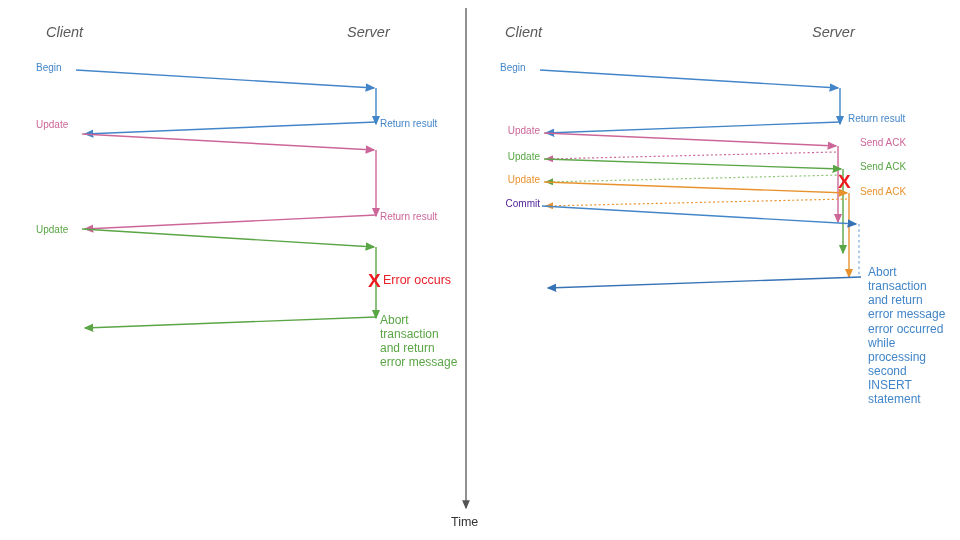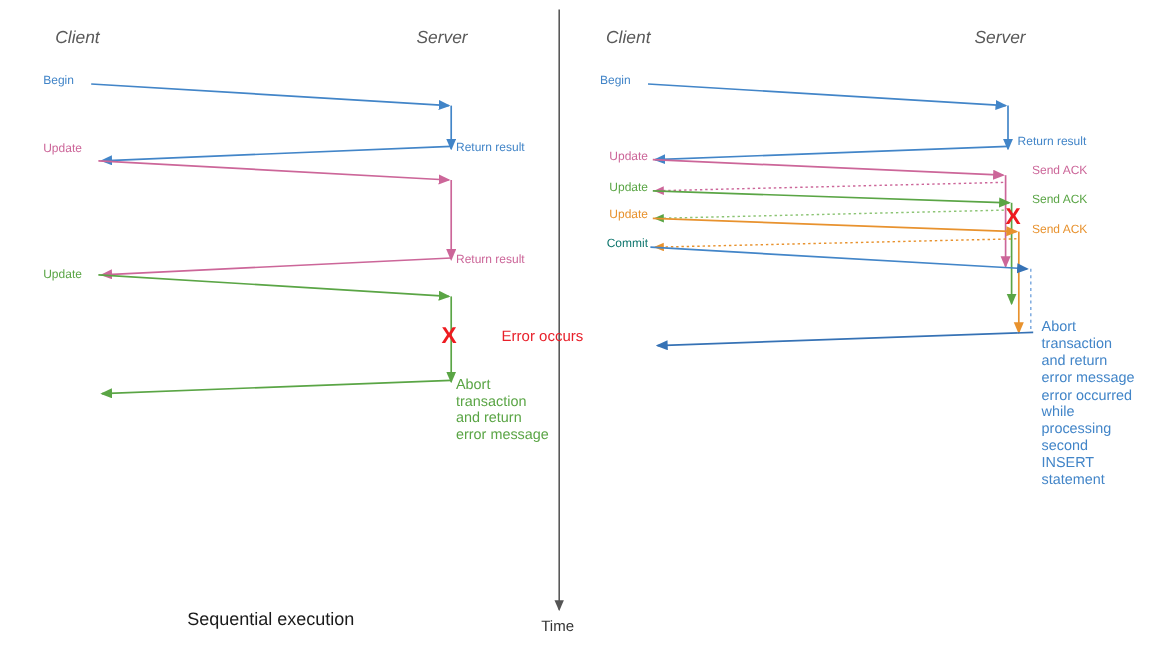--- a/index.html
+++ b/index.html
@@ -149,43 +149,42 @@
   <div class="lbl actor" style="left:46px;top:24px;">Client</div>
   <div class="lbl actor" style="left:347px;top:24px;">Server</div>
 
   <div class="lbl msg" style="left:36px;top:62px;color:#4285c8;">Begin</div>
   <div class="lbl msg" style="left:380px;top:118px;color:#4285c8;">Return result</div>
   <div class="lbl msg" style="left:36px;top:119px;color:#cc6699;">Update</div>
   <div class="lbl msg" style="left:380px;top:211px;color:#cc6699;">Return result</div>
   <div class="lbl msg" style="left:36px;top:224px;color:#5aa545;">Update</div>
 
   <div class="xmark" style="left:368px;top:271px;">X</div>
-  <div class="lbl err" style="left:383px;top:273px;margin-left:35px;">Error occurs</div>
+  <div class="lbl err" style="left:383px;top:273px;">Error occurs</div>
 
   <div class="lbl note" style="left:380px;top:313px;color:#5aa545;"><span>Abort</span><br><span>transaction</span><br><span>and return</span><br><span>error message</span></div>
 
-  <div class="lbl caption" style="left:156px;top:508px;">Sequential execution</div>
 
   <div class="lbl timelbl" style="left:451px;top:515px;text-align:right;">Time</div>
 
   <div class="lbl actor" style="left:505px;top:24px;">Client</div>
   <div class="lbl actor" style="left:812px;top:24px;">Server</div>
 
   <div class="lbl msg" style="left:500px;top:62px;color:#4285c8;">Begin</div>
   <div class="lbl msg" style="left:848px;top:113px;color:#4285c8;">Return result</div>
 
   <div class="lbl msg r" style="left:490px;top:125px;width:50px;color:#cc6699;">Update</div>
   <div class="lbl msg" style="left:860px;top:137px;color:#cc6699;">Send ACK</div>
 
   <div class="lbl msg r" style="left:490px;top:151px;width:50px;color:#5aa545;">Update</div>
   <div class="lbl msg" style="left:860px;top:161px;color:#5aa545;">Send ACK</div>
 
   <div class="lbl msg r" style="left:490px;top:174px;width:50px;color:#e8922e;">Update</div>
   <div class="lbl msg" style="left:860px;top:186px;color:#e8922e;">Send ACK</div>
 
-  <div class="lbl msg r" style="left:486px;top:198px;width:54px;color:#0f766e;">Commit</div>
+  <div class="lbl msg r" style="left:486px;top:198px;width:54px;color:#4c1d95;">Commit</div>
 
   <div class="xmark" style="left:838px;top:172px;">X</div>
 
   <div class="lbl note" style="left:868px;top:265px;color:#4285c8;"><span>Abort</span><br><span>transaction</span><br><span>and return</span><br><span>error message</span><br><span>error occurred</span><br><span>while</span><br><span>processing</span><br><span>second</span><br><span>INSERT</span><br><span>statement</span></div>
 
 
 </div>
 
 </body></html>

